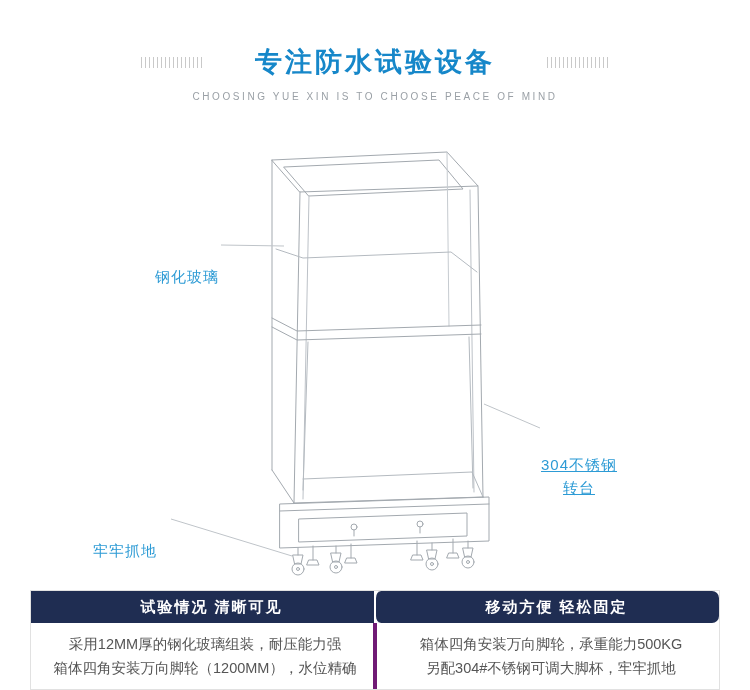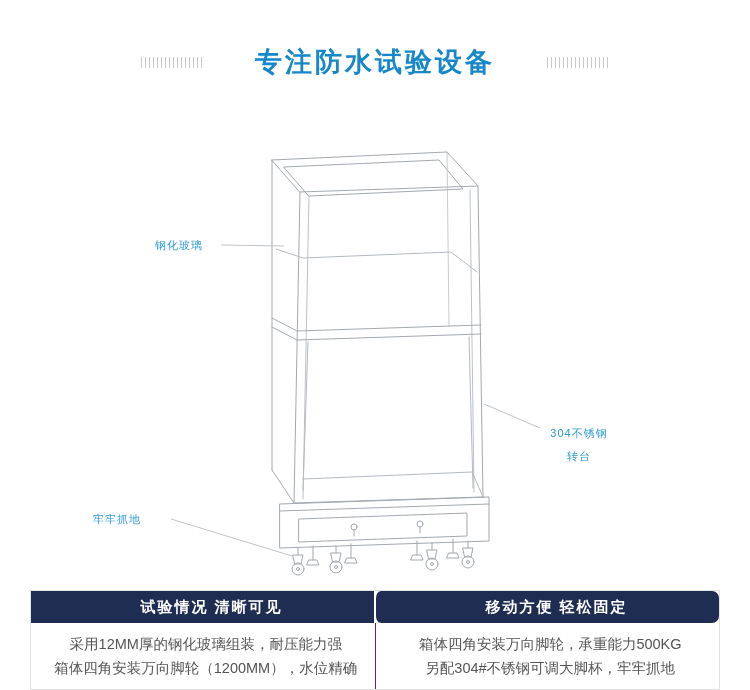--- a/index.html
+++ b/index.html
@@ -31,56 +31,57 @@
     margin-top:11px; font-size:10px; letter-spacing:2.6px;
     color:#9aa0a6;
   }
 
   
   svg.illus { position:absolute; left:0; top:0; display:block; }
 
   .callout {
     position:absolute;
     color:var(--callout-blue,#2d9bd5);
-    font-size:11px; letter-spacing:1px; line-height:18px;
+    font-size:15px; letter-spacing:1px; line-height:18px;margin-top:32px;
   }
-  .callout.center { text-align:center; }
+  .callout.center { text-align:center;text-decoration:underline; }
   .callout.center > div + div { margin-top:5px; }
 
   
   .spec-table {
     position:absolute; left:30px; right:30px; top:590px; bottom:0;
     border:1px solid #e1e1e1; background:#fff;
   }
   .thead { display:flex; height:32px; }
   .th {
     flex:1; background:var(--table-header-bg,#1f2d52);
     color:#fff; font-size:15px; font-weight:bold; letter-spacing:2px;
     display:flex; align-items:center; justify-content:center;padding-left:18px;
   }
   .th + .th { border-left:2px solid #fff;border-radius:7px; }
   .tbody { display:flex; height:calc(100% - 32px); overflow:hidden; }
   .td {
     flex:1; padding:9px 0 0 6px; text-align:center;
     font-size:14.5px; line-height:24px;
     color:var(--body-text,#555555);
   }
-  .td + .td { border-left:1px solid #701a75; }
+  .td + .td { border-left:4px solid #701a75; }
 </style>
 </head>
 <body>
 
 <div class="page">
 
   <div class="header">
     <div class="title-row">
       <span class="ticks"></span>
       <h1 class="title">专注防水试验设备</h1>
       <span class="ticks"></span>
     </div>
+    <div class="subtitle">CHOOSING YUE XIN IS TO CHOOSE PEACE OF MIND</div>
   </div>
 
   <svg class="illus" width="750" height="690" viewBox="0 0 750 690">
     <g fill="none" stroke="#a3a9af" stroke-width="1" stroke-linejoin="round" stroke-linecap="round">
 
       <path d="M272,160 L447,152 L478,186 L300,192 Z"></path>
       <path d="M284,167 L439,160 L463,189 L309,196 Z"></path>
 
       <path d="M272,160 L272,470"></path>
       <path d="M300,192 L294,503"></path>

